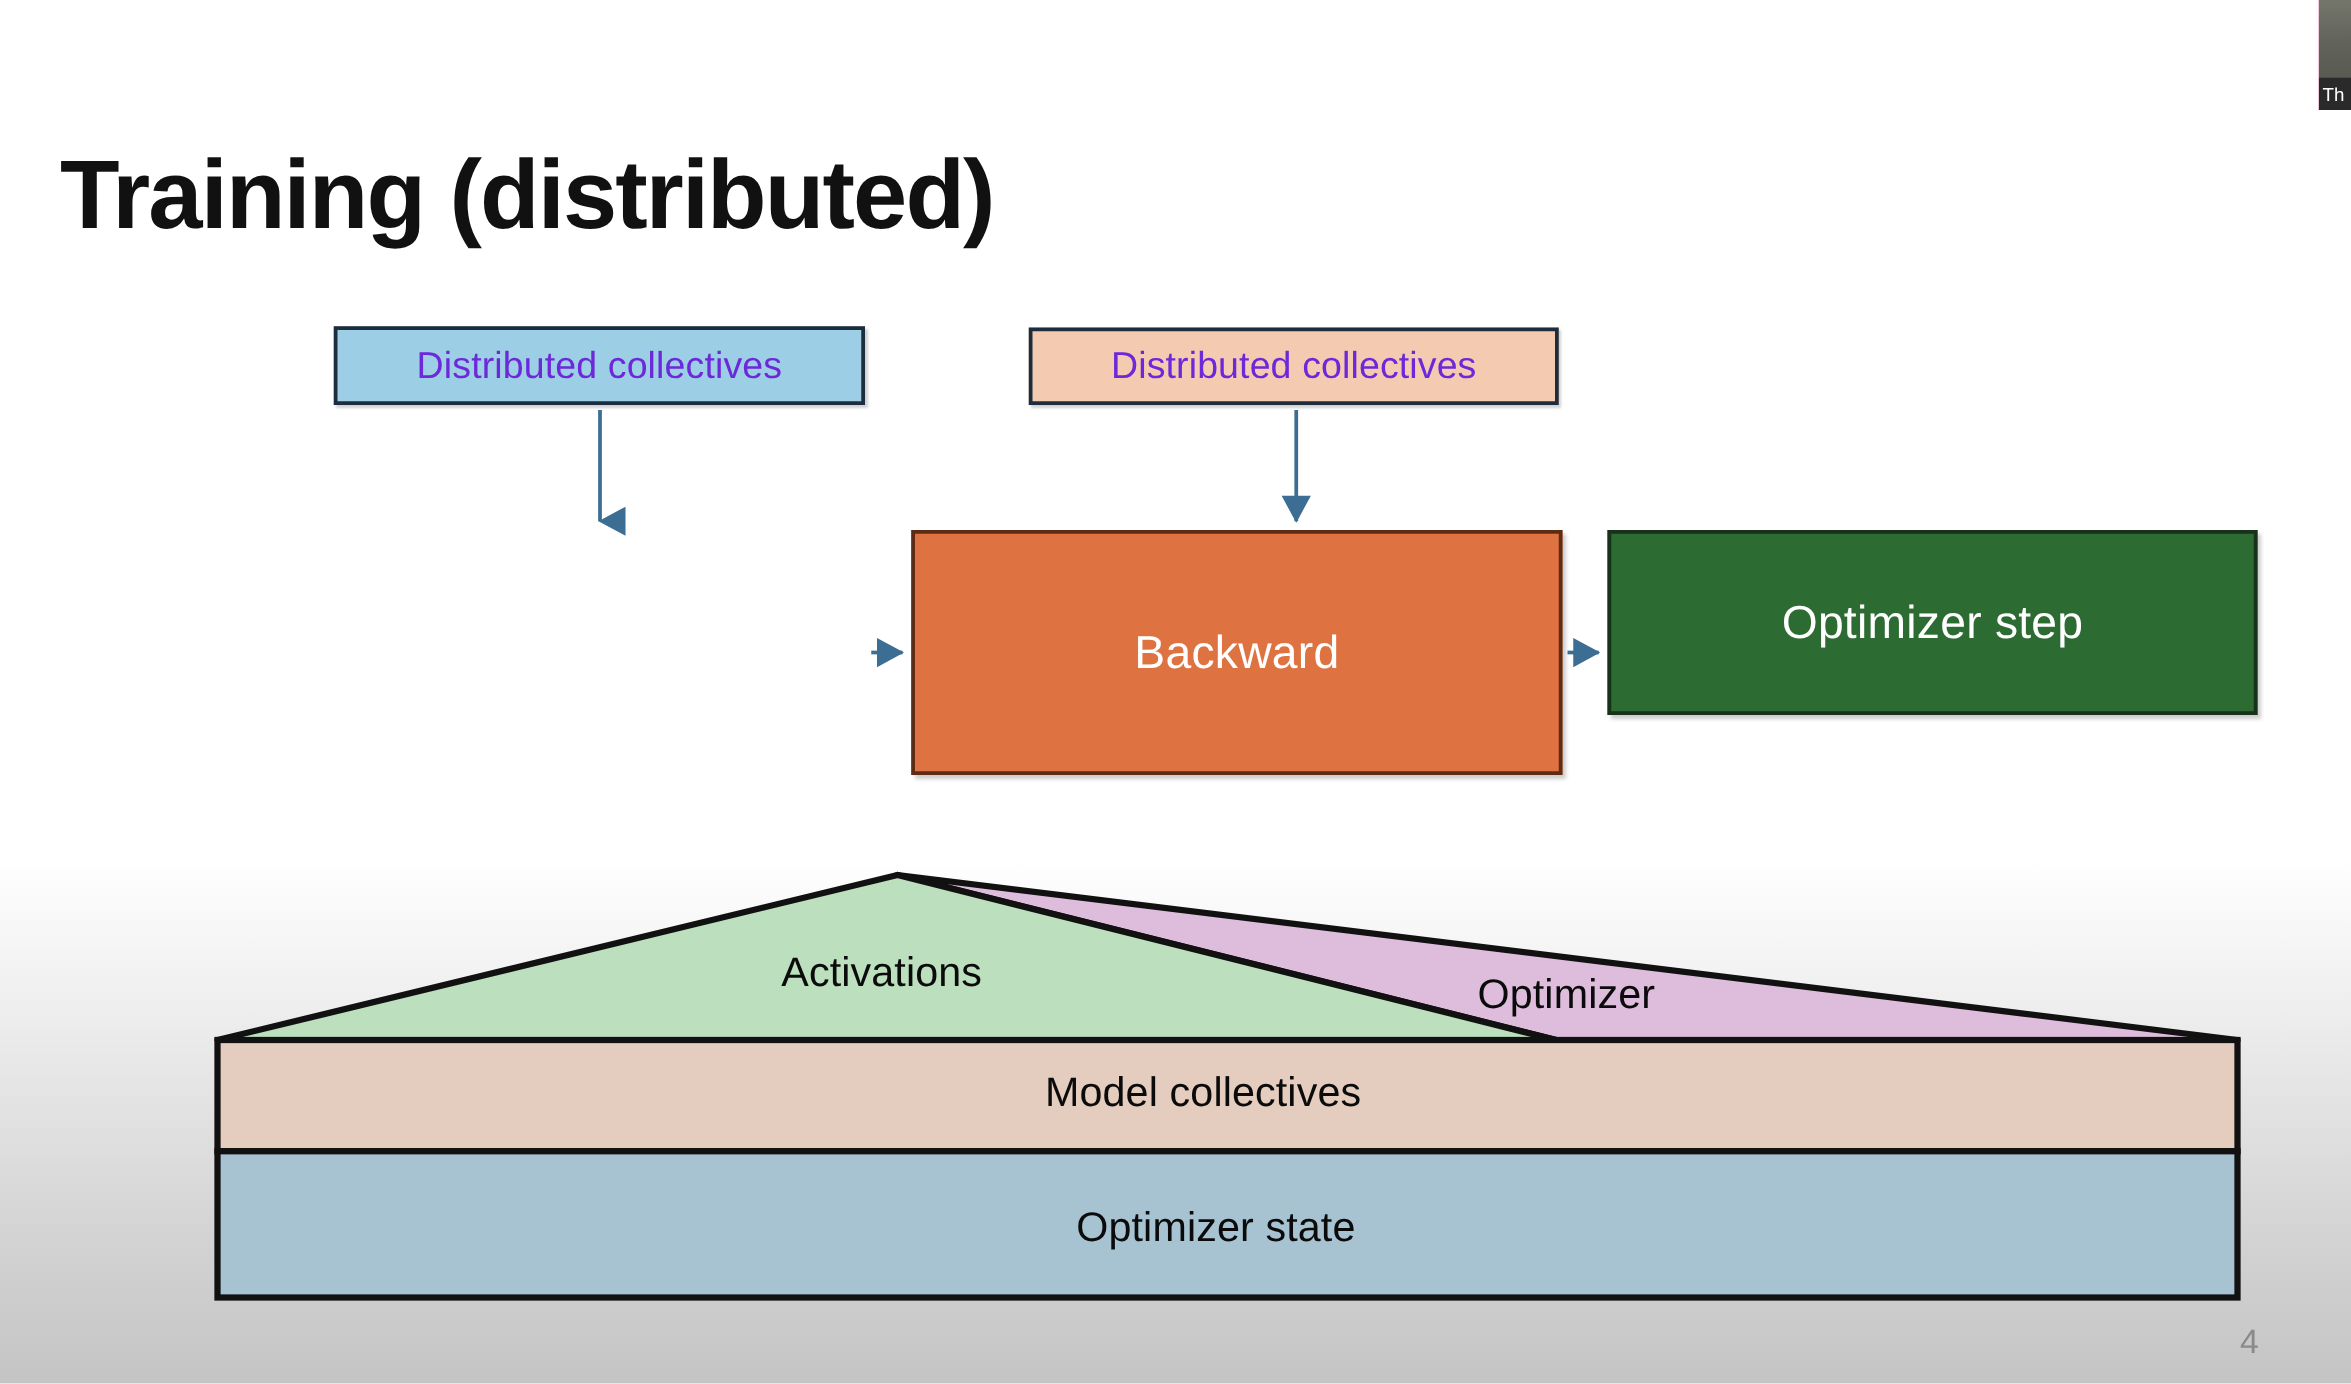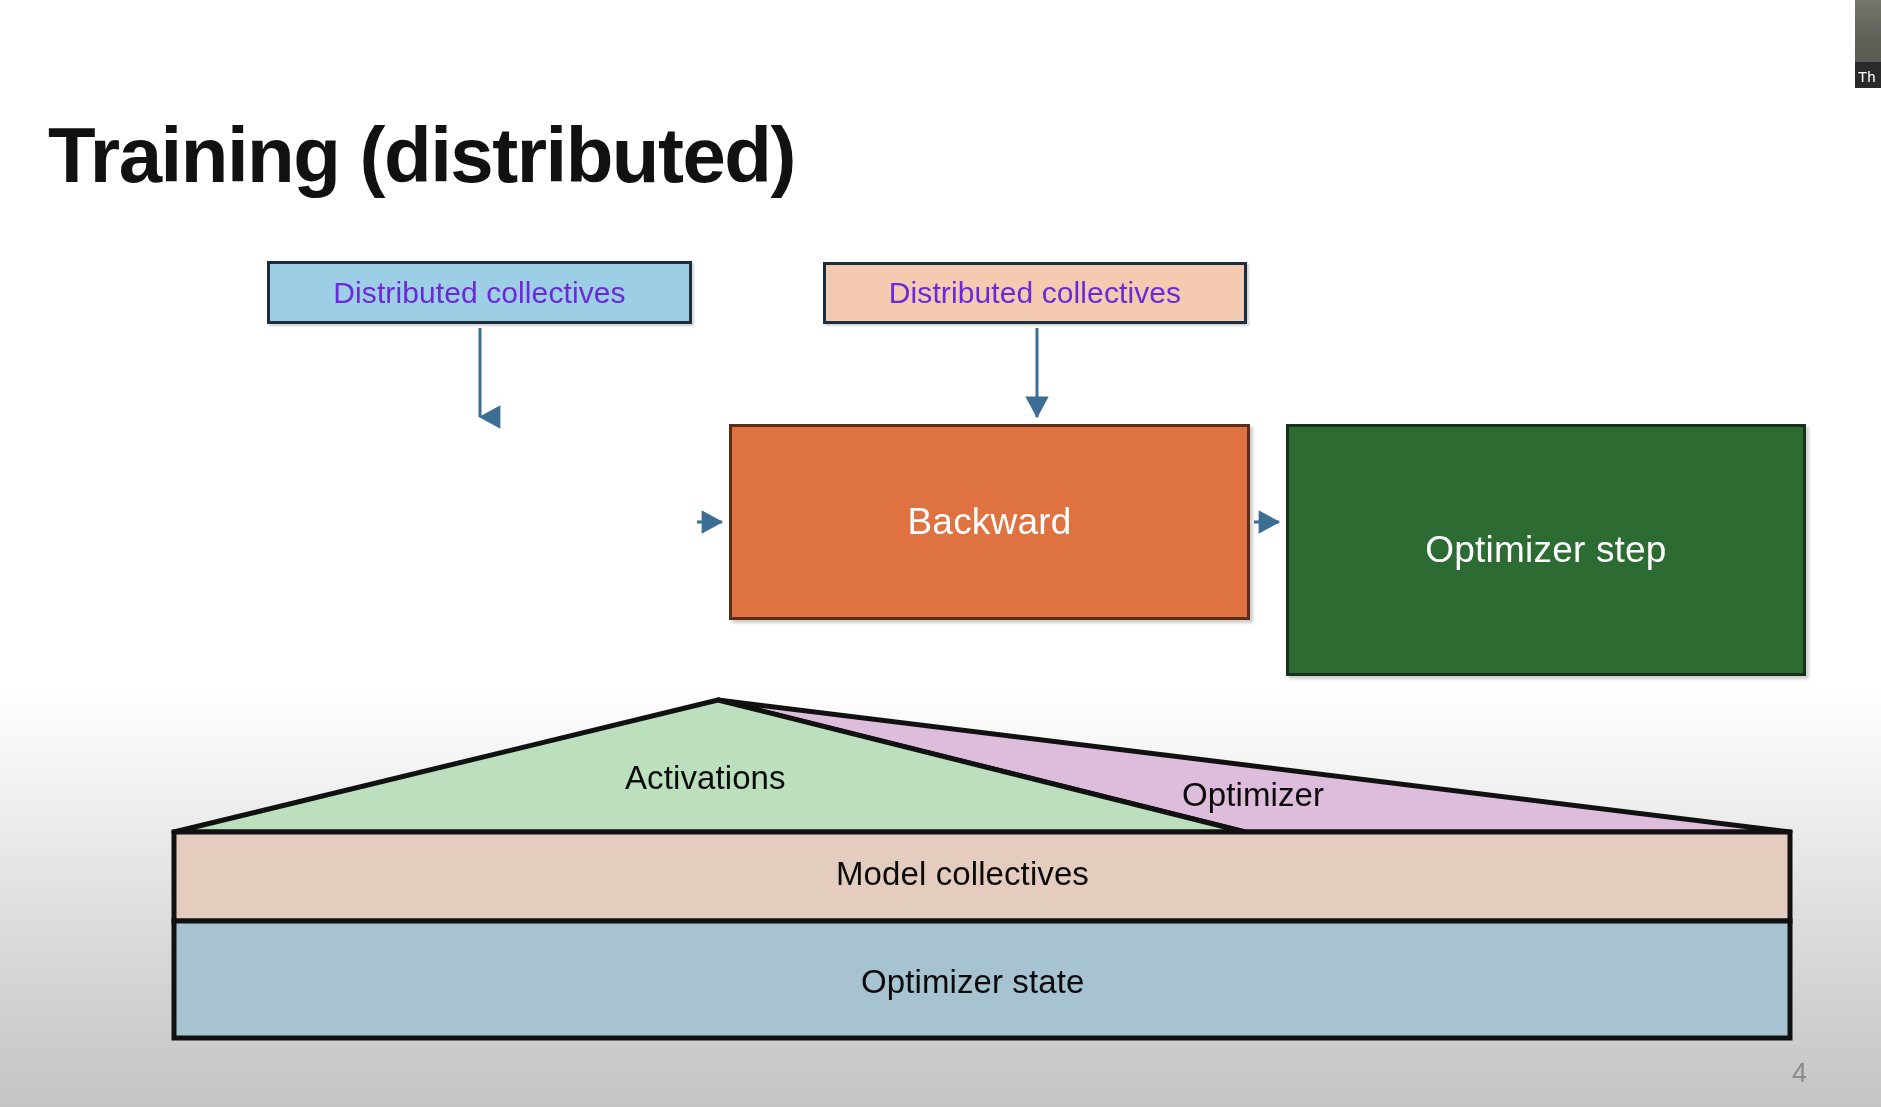--- a/index.html
+++ b/index.html
@@ -87,21 +87,21 @@
     border: 3px solid #18222c;
   }
   #stage-backward {
     left: 729px; top: 424px;
     width: 521px; height: 196px;
     background: #DE7341;
     border: 3px solid #5c2c16;
   }
   #stage-optimizer {
     left: 1286px; top: 424px;
-    width: 520px; height: 252px;
+    width: 520px; height: 148px;
     background: #2C6B32;
     border: 3px solid #17311a;
   }
 
   
   #connectors {
     position: absolute;
     left: 0; top: 0;
     width: 1881px; height: 1107px;
     pointer-events: none;

